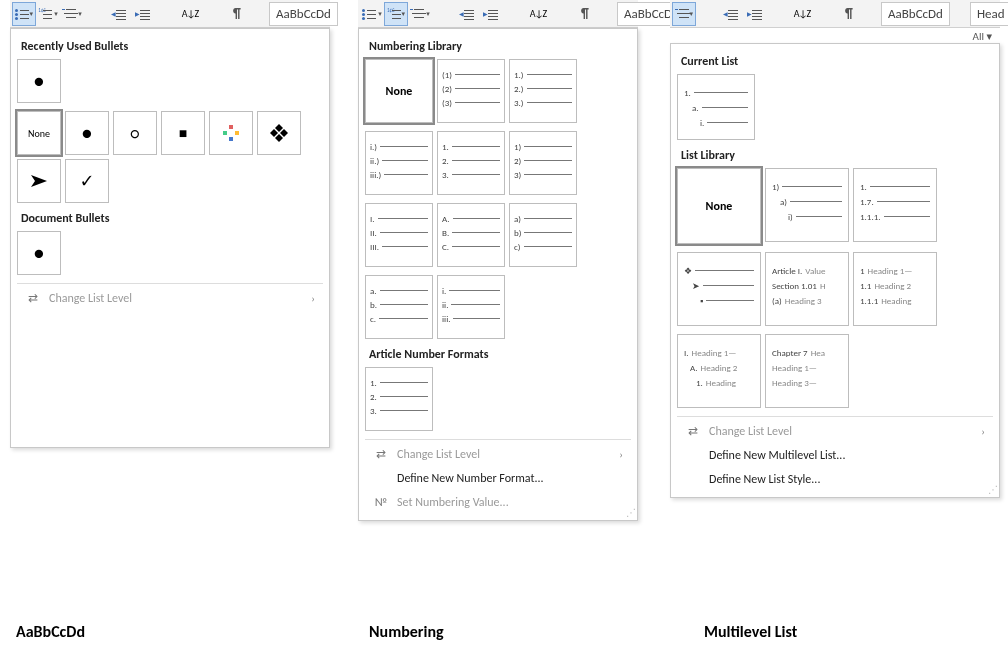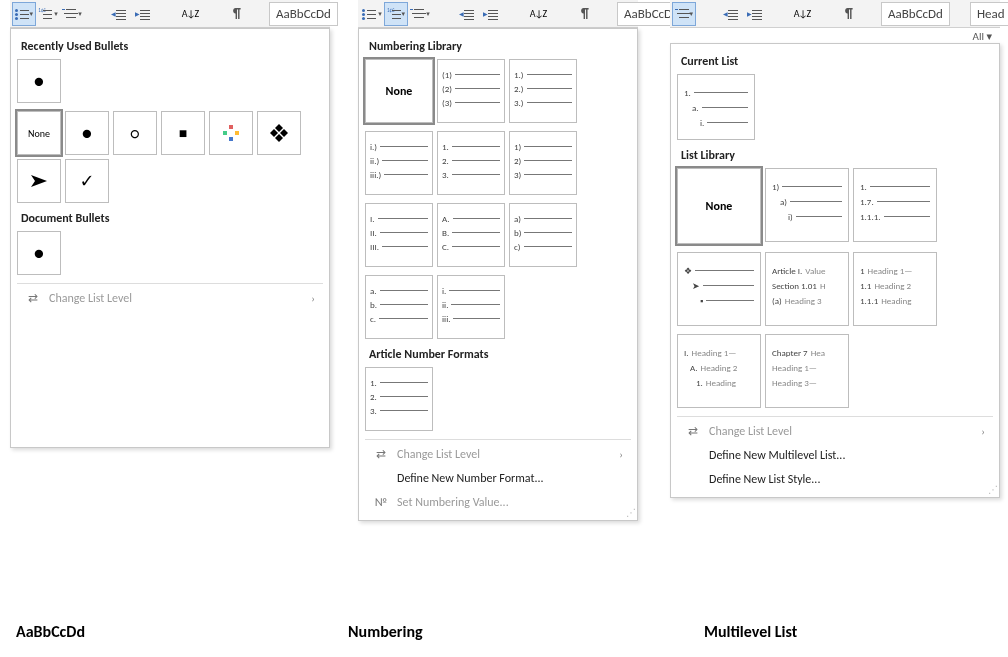--- a/index.html
+++ b/index.html
@@ -595,14 +595,14 @@
       <div class="menu-item">
         <span class="micon"></span>
         <span><span class="underline-access">Define New List Style...</span></span>
       </div>
     </div>
     <span class="resize">⋰</span>
   </div>
 </div>
 
 <div class="footer-caption" style="left:16px;top:622px;">AaBbCcDd</div>
-<div class="footer-caption" style="left:348px;top:622px;">Numbering</div>
+<div class="footer-caption" style="left:369px;top:622px;">Numbering</div>
 <div class="footer-caption" style="left:704px;top:622px;">Multilevel List</div>
 
 </body></html>

